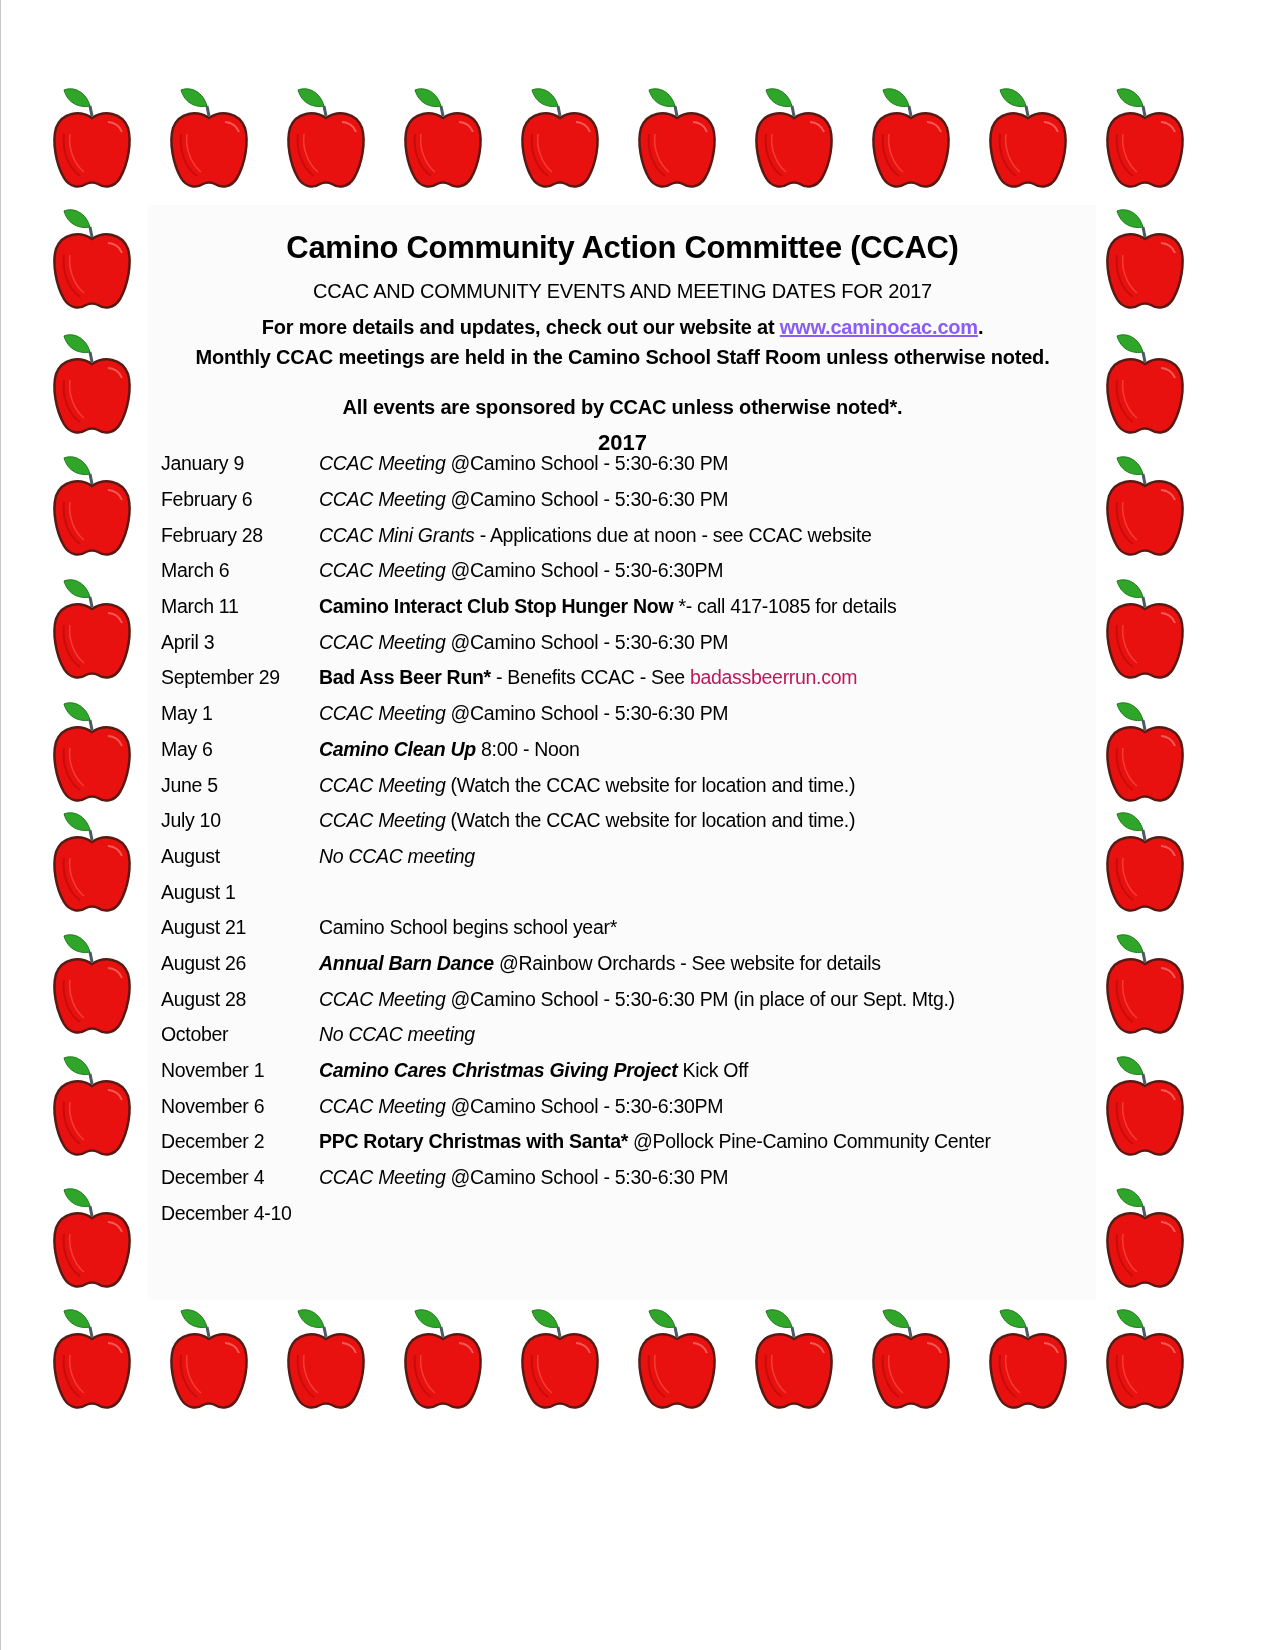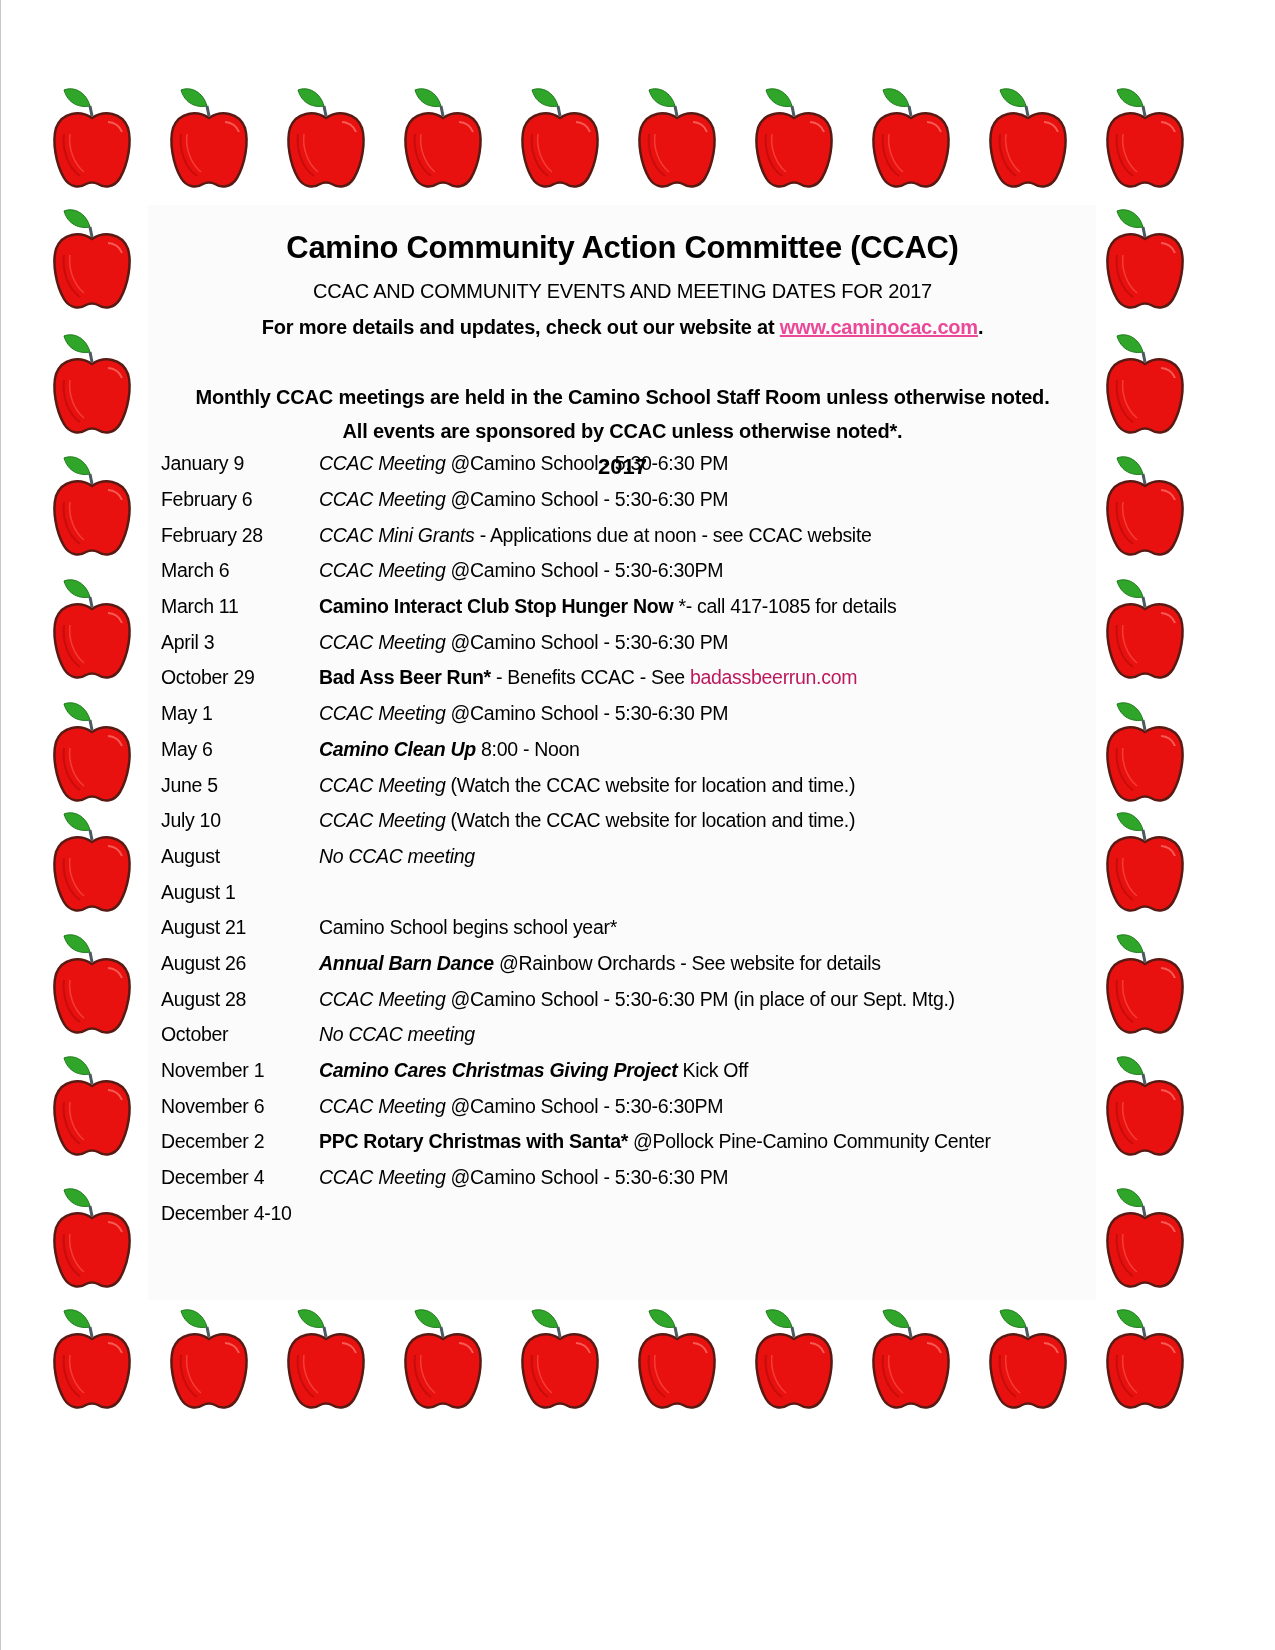--- a/index.html
+++ b/index.html
@@ -5,22 +5,22 @@
   html, body { margin:0; padding:0; }
   body { width:1275px; height:1650px; background:#ffffff; position:relative; overflow:hidden;
          font-family:"Liberation Sans", sans-serif; color:#000; }
   .left-edge { position:absolute; left:0; top:0; width:1px; height:1650px; background:#c8c8c8; }
   .panel { position:absolute; left:148px; top:205px; width:948px; height:1095px; background:#fbfbfb; }
   .apple { position:absolute; width:84px; height:106px; }
   .apple svg { width:100%; height:100%; display:block; }
   .header { position:absolute; left:150px; top:228px; width:945px; text-align:center; }
   .title { font-size:31px; font-weight:bold; letter-spacing:-0.3px; margin:0; line-height:40px;text-align:center; }
   .subtitle { font-size:20px; margin-top:10px; line-height:26px; letter-spacing:-0.2px; }
-  .line { font-size:20px; font-weight:bold; line-height:30px; letter-spacing:-0.2px;margin-top:40px; }
-  .line a { color:#ec4899; text-decoration:underline; }
+  .line { font-size:20px; font-weight:bold; line-height:30px; letter-spacing:-0.2px; }
+  .line a { color:#8b5cf6; text-decoration:underline; }
   .year { font-size:22px; font-weight:bold; margin-top:6px; line-height:30px; }
   .events { position:absolute; left:161px; top:446px; width:930px; }
   .ev { display:flex; height:35.7px; align-items:center; font-size:19.5px; letter-spacing:-0.3px; white-space:nowrap; }
   .ev .date { width:158px; flex:none; }
   .ev .desc { flex:1; }
   .i { font-style:italic; }
   .b { font-weight:bold; }
   .bi { font-weight:bold; font-style:italic; }
   .grey { color:#be185d; }
 </style>
@@ -411,21 +411,21 @@
   <path d="M58 38 C64 38 70 42 72 48" stroke="#ff7a70" stroke-width="2" fill="none" opacity="0.7"></path>
 </svg>
     </div>
   </div>
 
 <div class="header">
   <h1 class="title">Camino Community Action Committee (CCAC)</h1>
   <div class="subtitle">CCAC AND COMMUNITY EVENTS AND MEETING DATES FOR 2017</div>
   <div class="line" style="margin-top:8px;"><span>For more details and updates, check out our website at </span><a href="www.caminocac.com">www.caminocac.com</a><span>.</span></div>
   <div class="line">Monthly CCAC meetings are held in the Camino School Staff Room unless otherwise noted.</div>
-  <div class="line" style="margin-top:4px;">All events are sponsored by CCAC unless otherwise noted*.</div>
+  <div class="line" style="margin-top:20px;">All events are sponsored by CCAC unless otherwise noted*.</div>
   <div class="year">2017</div>
 </div>
 
 <div class="events" id="events">
     <div class="ev">
       <span class="date">January 9</span>
       <span class="desc"><span class="i">CCAC Meeting</span><span> @Camino School - 5:30-6:30 PM</span></span>
     </div>
     <div class="ev">
       <span class="date">February 6</span>
@@ -441,21 +441,21 @@
     </div>
     <div class="ev">
       <span class="date">March 11</span>
       <span class="desc"><span class="b">Camino Interact Club Stop Hunger Now</span><span> *- call 417-1085 for details</span></span>
     </div>
     <div class="ev">
       <span class="date">April 3</span>
       <span class="desc"><span class="i">CCAC Meeting</span><span> @Camino School - 5:30-6:30 PM</span></span>
     </div>
     <div class="ev">
-      <span class="date">October 29</span>
+      <span class="date">September 29</span>
       <span class="desc"><span class="b">Bad Ass Beer Run*</span><span> - Benefits CCAC - See </span><span class="grey">badassbeerrun.com</span></span>
     </div>
     <div class="ev">
       <span class="date">May 1</span>
       <span class="desc"><span class="i">CCAC Meeting</span><span> @Camino School - 5:30-6:30 PM</span></span>
     </div>
     <div class="ev">
       <span class="date">May 6</span>
       <span class="desc"><span class="bi">Camino Clean Up</span><span> 8:00 - Noon</span></span>
     </div>

